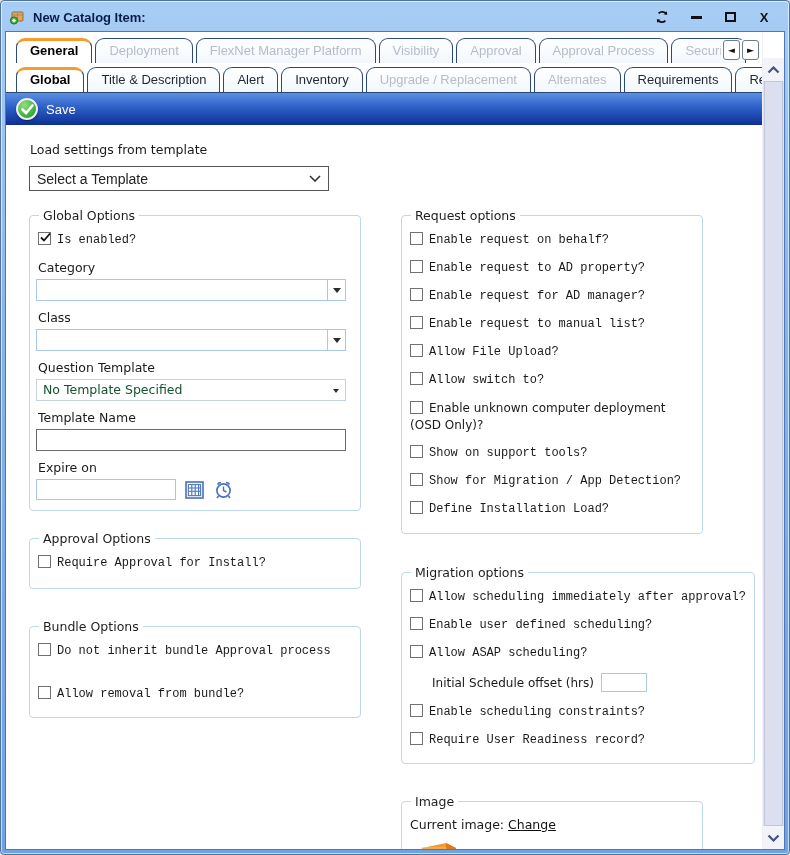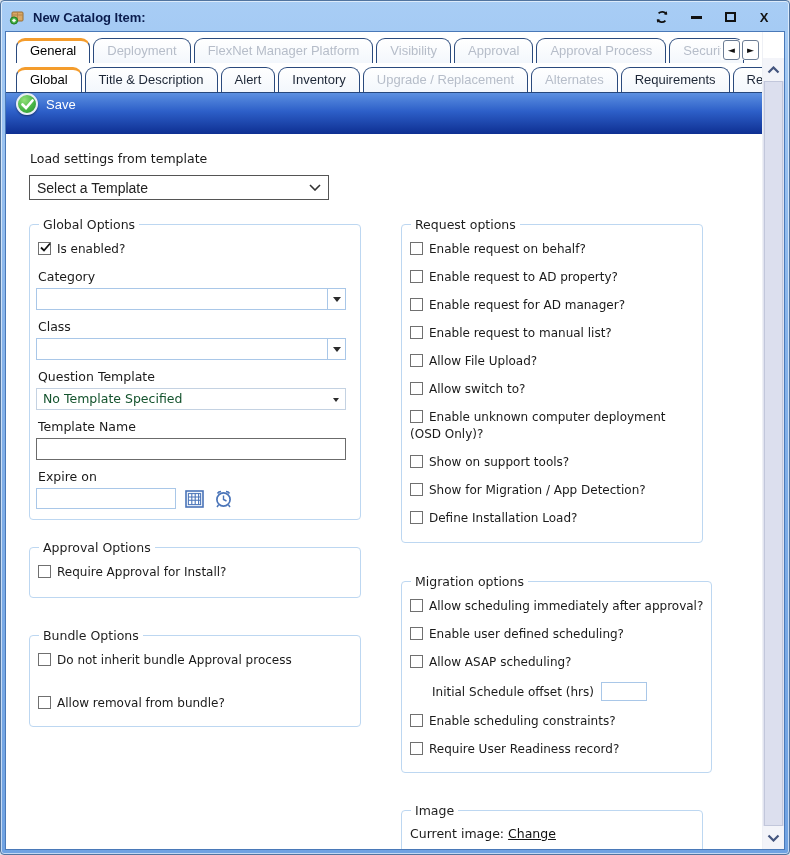--- a/index.html
+++ b/index.html
@@ -24,28 +24,28 @@
 
   
   .tabrow { display:flex; align-items:flex-end; background:#fff; position:relative; }
   .tabrow1 { height:31px; padding:3px 40px 0 10px; }
   .tabrow2 { height:29px; padding:2px 10px 0 10px; }
   .tab { flex-shrink:0; position:relative; margin-right:3px; padding:4px 13px 5px;
          border:1px solid #2a4a7d; border-bottom:none; border-radius:9px 9px 0 0;
          background:linear-gradient(#ffffff,#f3f7fc);
          font-family:"Liberation Sans", sans-serif; font-size:13px; color:#1d2737;
          white-space:nowrap; cursor:pointer; }
-  .tab.active { border-top:3px solid #f49c2c; padding-top:2px; background:#fff; color:#000; z-index:2; }
+  .tab.active { border-top:3px solid #f49c2c; padding-top:2px; background:#fff; color:#000; z-index:2;font-weight:bold; }
   .tab.disabled { color:#b6bdc9; cursor:default; }
   .tab-arrows { position:absolute; right:3px; top:8px; display:flex; gap:2px; z-index:3; background:#fff; padding-left:2px; }
   .tab-arrow { width:17px; height:20px; border:1px solid #6b7c94; border-radius:3px; background:#fff;
                font-size:9px; color:#111; display:flex; align-items:center; justify-content:center; cursor:pointer; }
 
   
-  .toolbar { height:42px; flex-shrink:0; display:flex; align-items:flex-start; padding-left:10px;
+  .toolbar { height:33px; flex-shrink:0; display:flex; align-items:center; padding-left:10px;
              background:linear-gradient(180deg,#5c90e1 0%, #2d5fc8 45%, #0e2f92 100%);
              border-top:1px solid #27477c; }
   .save-btn { display:flex; align-items:center; gap:8px; cursor:pointer; }
   .save-icon { width:22px; height:22px; border-radius:50%; border:2px solid #e9eef6;
                background:radial-gradient(circle at 35% 28%, #93e07a 0%, #47b545 55%, #2a8f2e 100%);
                box-shadow:0 1px 2px rgba(0,0,0,.45); display:flex; align-items:center; justify-content:center; }
   .save-label { color:#fff; font-family:"Liberation Sans", sans-serif; font-size:13px; }
 
   
   .content { flex:1; padding:15px 0 7px 23px; font-size:12px; color:#1a1a1a; overflow:hidden; }
@@ -55,21 +55,21 @@
   .native-select .val { flex:1; font-family:"Liberation Sans", sans-serif; font-size:14px; color:#222; }
 
   .columns { display:flex; margin-top:17px; align-items:flex-start; }
   .col-left { width:332px; }
   .col-right { width:302px; margin-left:40px; }
 
   fieldset { border:1px solid #bdd7f1; border-radius:4px; padding:2px 8px 10px 6px; background:#fff; }
   legend { padding:0 4px; margin-left:3px; font-size:12.5px; color:#1e1e1e; }
 
   .cbrow { display:block; margin:7px 0 11px 2px; line-height:17px; cursor:pointer; }
-  .cbrow.nw { white-space:nowrap; }
+  .cbrow.nw { white-space:nowrap;font-family:Liberation Mono, monospace; }
   .cb { display:inline-block; width:13px; height:13px; border:1px solid #707070; background:#fff;
         vertical-align:-2px; margin-right:6px; position:relative; }
   .cb svg { position:absolute; left:-1px; top:-3px; }
 
   .flabel { margin:9px 0 4px 2px; font-size:12.5px; }
   .combo { width:310px; height:22px; border:1px solid #a9c7e8; background:#fff; display:flex; cursor:pointer; }
   .combo .ctxt { flex:1; padding:2px 6px; font-size:12.5px; color:#14532d; overflow:hidden; white-space:nowrap; }
   .combo .cbtn { width:18px; border-left:1px solid #a9c7e8; display:flex; align-items:center; justify-content:center; }
   .combo.flat { border-color:#c4d2e2; }
   .combo.flat .cbtn { border-left:none; }

